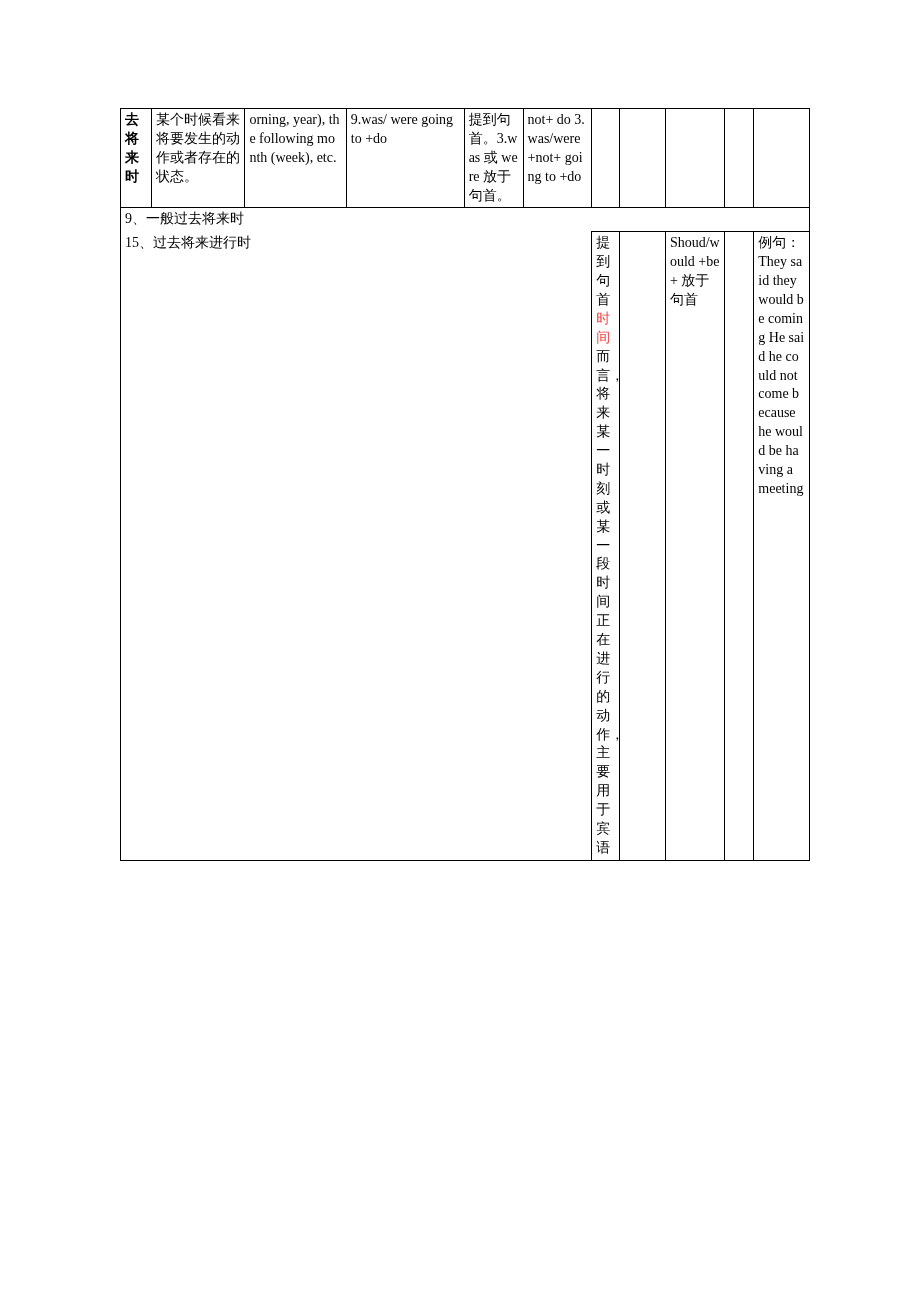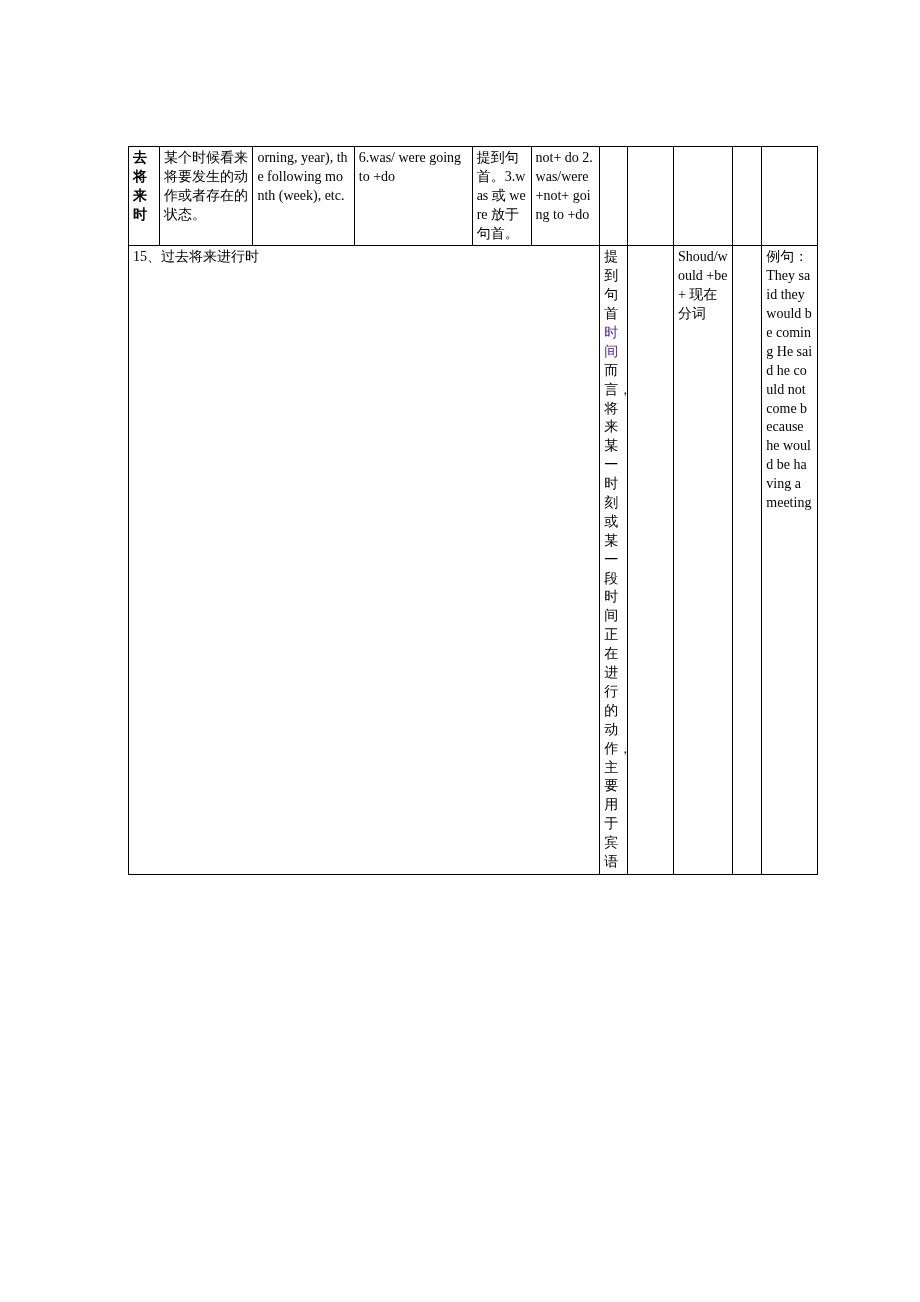--- a/index.html
+++ b/index.html
@@ -7,22 +7,21 @@
     padding: 0;
     background: #fff;
     font-family: "SimSun", "宋体", serif;
     font-size: 14px;
     color: #000;
     width: 920px;
   }
   .page {
     width: 920px;
     box-sizing: border-box;
-    padding: 8px;
-    margin-top: 30px;
+    padding: 0;
   }
   table {
     border-collapse: collapse;
     width: 690px;
     margin-left: 120px;
     margin-top: 108px;
     table-layout: fixed;
   }
   td {
     border: 1px solid #000;
@@ -37,21 +36,21 @@
   .c3 { width: 62px; }
   .c4 { width: 72px; }
   .c5 { width: 36px; }
   .c6 { width: 42px; }
   .c7 { width: 17px; }
   .c8 { width: 28px; }
   .c9 { width: 36px; }
   .c10 { width: 18px; }
   .c11 { width: 34px; }
   .bold { font-weight: bold; }
-  .link { color: #4c1d95; }
+  .link { color: #ef4444; }
 </style>
 </head>
 <body>
 
 <div class="page">
 
 <table>
   <colgroup>
     <col class="c1">
         <col class="c2">
@@ -63,35 +62,38 @@
         <col class="c8">
     <col class="c9">
         <col class="c10">
         <col class="c11">
   </colgroup>
   <tbody>
         <tr>
     <td class="bold">去将来时</td>
     <td>某个时候看来将要发生的动作或者存在的状态。</td>
     <td>orning, year), the following month (week), etc.</td>
-    <td>6.was/ were going to +do</td>
+    <td>9.was/ were going to +do</td>
     <td>提到句首。3.was 或 were 放于句首。</td>
-    <td>not+ do 2.was/were +not+ going to +do</td>
+    <td>not+ do 3.was/were +not+ going to +do</td>
     <td></td>
     <td></td>
     <td></td>
     <td></td>
     <td></td>
   </tr>
   <tr>
+    <td colspan="11" style="border-bottom:none;">9、一般过去将来时</td>
+  </tr>
+  <tr>
     <td colspan="6" style="border-top:none;">15、过去将来进行时</td>
     <td>
       <span>提到句首</span><span class="link">时间</span><span>而言，将来某一时刻或某一段时间正在进行的动作，主要用于宾语</span>
     </td>
     <td></td>
-    <td>Shoud/would +be+ 现在分词</td>
+    <td>Shoud/would +be+ 放于句首</td>
     <td></td>
     <td>例句：They said they would be coming He said he could not come because he would be having a meeting</td>
   </tr>
 </tbody>
     </table>
 
 </div>
 
 </body></html>

